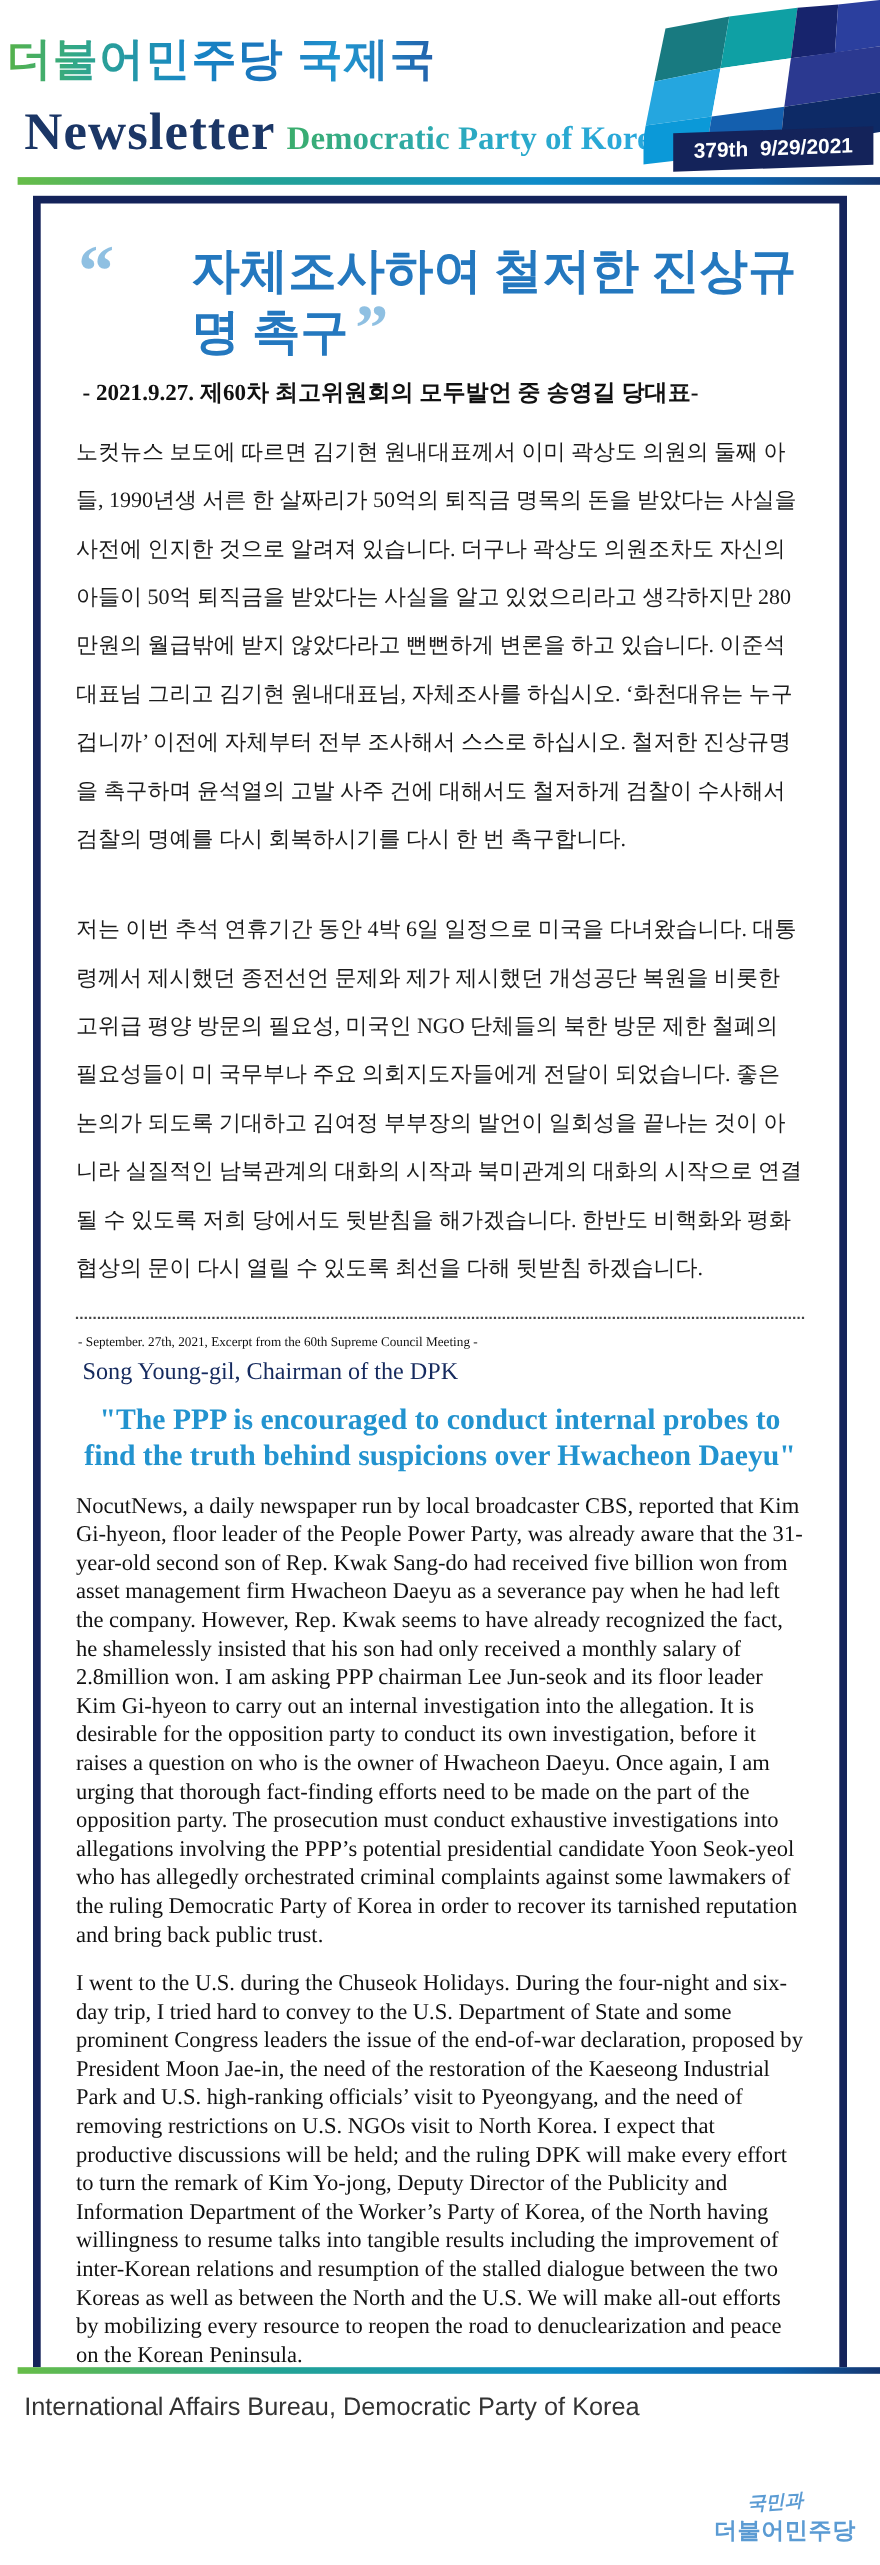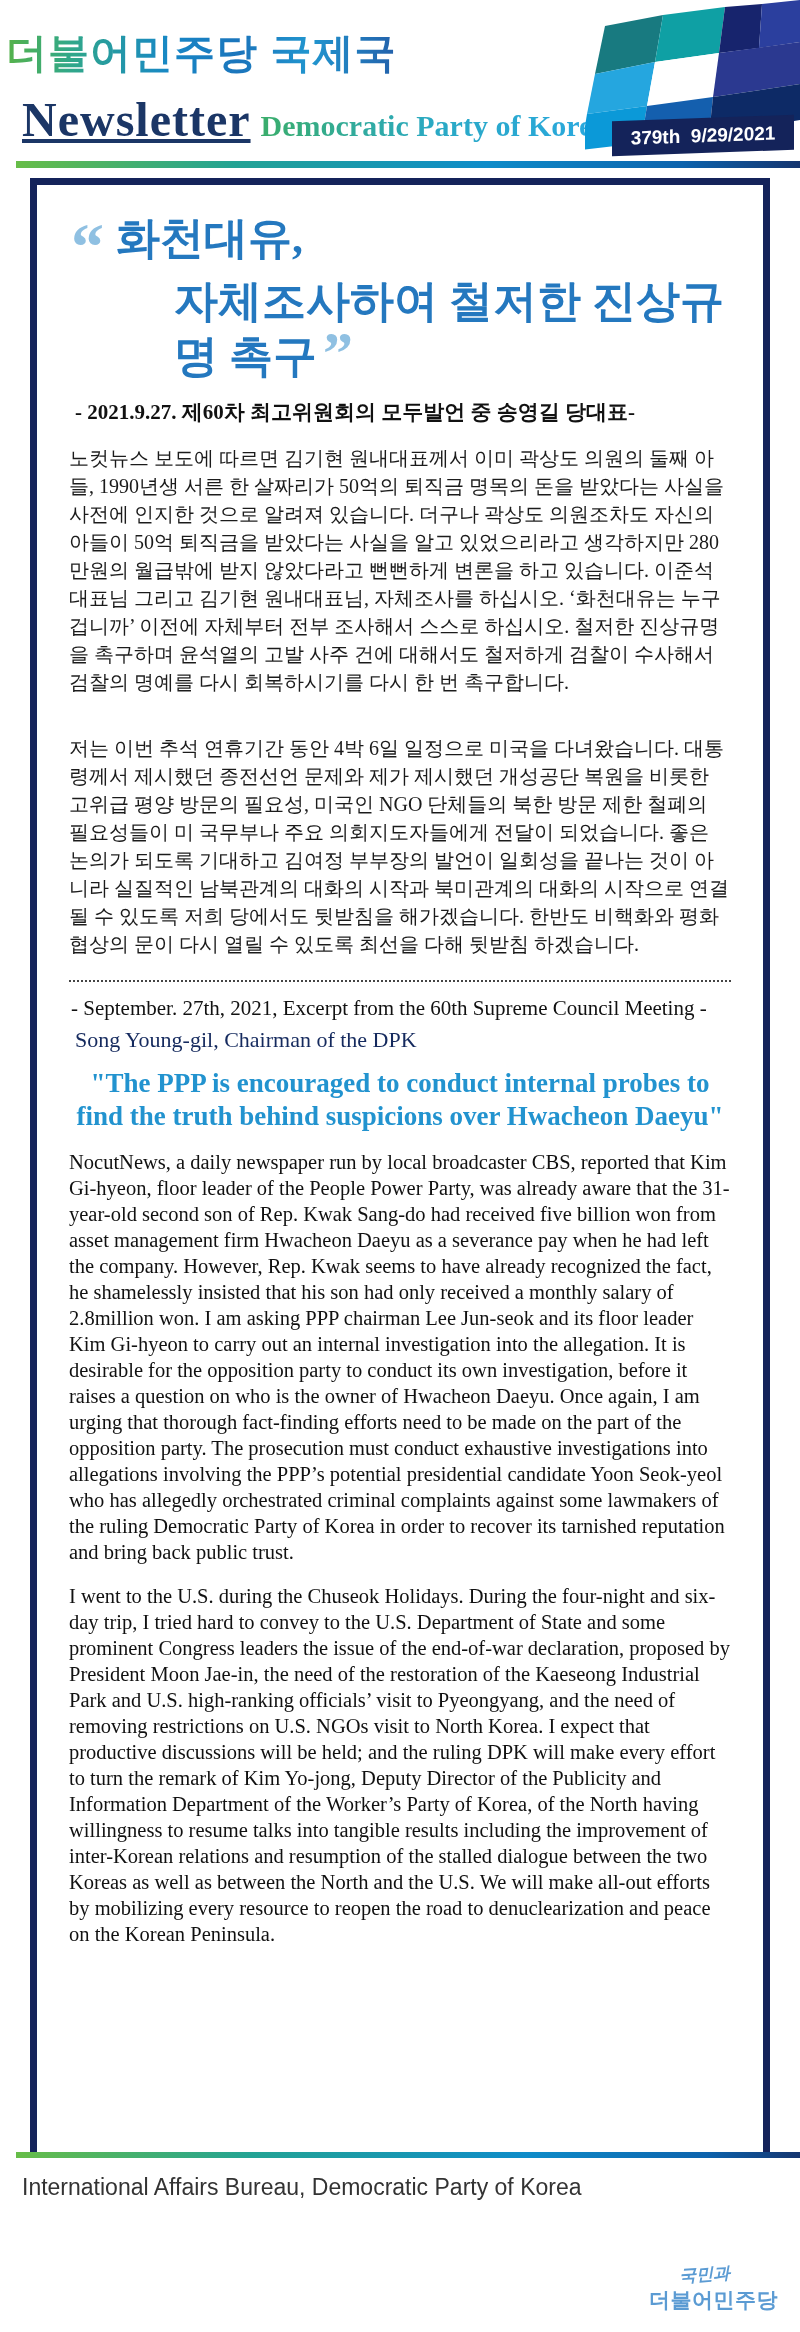--- a/index.html
+++ b/index.html
@@ -8,21 +8,21 @@
 
   
   .header { position:relative; height:170px; }
   .logo-ko {
     position:absolute; left:6px; top:26px;
     font-family:"Liberation Sans", sans-serif; font-weight:900; font-size:41px; letter-spacing:1px;
     background:linear-gradient(90deg,#56b24a 0%,#31a888 16%,#1787c6 42%,#1b75bc 60%,#2196cf 78%,#2361ab 100%);
     -webkit-background-clip:text; background-clip:text; color:transparent;
   }
   .newsletter-row { position:absolute; left:22px; top:92px; white-space:nowrap; }
-  .newsletter-word { font-family:"Liberation Serif", serif; font-size:48px; font-weight:600; color:#1b3666; letter-spacing:1px;text-decoration:underline; }
+  .newsletter-word { font-family:"Liberation Serif", serif; font-size:48px; font-weight:600; color:#1b3666; letter-spacing:1px; }
   .newsletter-sub {
     font-family:"Liberation Serif", serif; font-size:30px; font-weight:600; margin-left:10px;
     background:linear-gradient(90deg,#3aad6b,#2aa9c4,#29a8e0);
     -webkit-background-clip:text; background-clip:text; color:transparent;
   }
   .flag-svg { position:absolute; top:0; right:0; width:215px; height:158px; }
   .issue-banner {
     position:absolute; top:118px; right:6px; width:182px; height:35px;
     background:#14235a; transform:skewY(-2deg);
     display:flex; align-items:center; justify-content:center;
@@ -35,24 +35,24 @@
   .main-box {
     position:absolute; left:30px; top:178px; width:740px; height:2006px;
     border:7px solid #14235a; background:#ffffff; padding:22px 32px 20px 32px; overflow:hidden;
   }
   .quote-title { display:flex; margin:4px 0 14px 0; }
   .q-open { font-size:66px; line-height:0.9; color:#8fc0e2; font-weight:700; margin:6px 12px 0 2px; }
   .q-line1 { font-size:44px; line-height:1.25; color:#2478bf; font-weight:600; }
   .q-line2 { font-size:44px; line-height:1.25; color:#2478bf; font-weight:600; margin:8px 0 0 58px; }
   .q-close { font-size:60px; line-height:0; color:#8fc0e2; font-weight:700; vertical-align:-2px; margin-left:6px; }
   .attribution-ko { font-size:21px; font-weight:700; color:#111111; margin:10px 0 18px 6px; }
-  .ko-body { font-size:20px; line-height:28px; color:#1b1b1b; }
+  .ko-body { font-size:20px; line-height:44px; color:#1b1b1b; }
   .ko-body + .ko-body { margin-top:38px; }
   .dotted-divider { border:none; border-top:2px dotted #444444; margin:22px 0 14px 0; }
-  .en-meta { font-size:21px; color:#111111; margin:4px 0 6px 2px; }
+  .en-meta { font-size:12px; color:#111111; margin:4px 0 6px 2px; }
   .en-speaker { font-size:22px; font-weight:400; color:#152a5e; margin:0 0 14px 6px; }
   .en-headline { font-size:27px; font-weight:700; color:#2293cf; text-align:center; line-height:1.22; margin:4px 0 16px 0; }
   .en-body { font-size:20.5px; line-height:26px; color:#111111; }
   .en-body + .en-body { margin-top:18px; }
 
   
   .footer { position:absolute; left:0; right:0; bottom:12px; height:168px; background:#ffffff; }
   .footer-rule { position:absolute; left:16px; right:0; top:0; height:6px;
     background:linear-gradient(90deg,#67bd48 0%,#23a394 30%,#0f8cc9 65%,#0d63ad 88%,#15356f 100%); }
   .footer-org { position:absolute; left:22px; top:22px; font-family:"Liberation Sans", sans-serif; font-size:23px; color:#333333; }
@@ -85,21 +85,20 @@
 
   <div class="issue-banner">379th  9/29/2021</div>
   <div class="header-rule"></div>
 </div>
 
 <div class="main-box">
 
   <div class="quote-title">
     <span class="q-open">“</span>
     <div>
-      <div class="q-line1">화천대유,</div>
       <div class="q-line2"><span>자체조사하여 철저한 진상규명 촉구</span><span class="q-close">”</span></div>
     </div>
   </div>
 
   <div class="attribution-ko">- 2021.9.27.  제60차 최고위원회의 모두발언 중 송영길 당대표-</div>
 
   <p class="ko-body">노컷뉴스 보도에 따르면 김기현 원내대표께서 이미 곽상도 의원의 둘째 아들, 1990년생 서른 한 살짜리가 50억의 퇴직금 명목의 돈을 받았다는 사실을 사전에 인지한 것으로 알려져 있습니다. 더구나 곽상도 의원조차도 자신의 아들이 50억 퇴직금을 받았다는 사실을 알고 있었으리라고 생각하지만 280만원의 월급밖에 받지 않았다라고 뻔뻔하게 변론을 하고 있습니다. 이준석 대표님 그리고 김기현 원내대표님, 자체조사를 하십시오. ‘화천대유는 누구 겁니까’ 이전에 자체부터 전부 조사해서 스스로 하십시오. 철저한 진상규명을 촉구하며 윤석열의 고발 사주 건에 대해서도 철저하게 검찰이 수사해서 검찰의 명예를 다시 회복하시기를 다시 한 번 촉구합니다.</p>
   <p class="ko-body">저는 이번 추석 연휴기간 동안 4박 6일 일정으로 미국을 다녀왔습니다. 대통령께서 제시했던 종전선언 문제와 제가 제시했던 개성공단 복원을 비롯한 고위급 평양 방문의 필요성, 미국인 NGO 단체들의 북한 방문 제한 철폐의 필요성들이 미 국무부나 주요 의회지도자들에게 전달이 되었습니다. 좋은 논의가 되도록 기대하고 김여정 부부장의 발언이 일회성을 끝나는 것이 아니라 실질적인 남북관계의 대화의 시작과 북미관계의 대화의 시작으로 연결될 수 있도록 저희 당에서도 뒷받침을 해가겠습니다. 한반도 비핵화와 평화협상의 문이 다시 열릴 수 있도록 최선을 다해 뒷받침 하겠습니다.</p>
 
   <hr class="dotted-divider">

